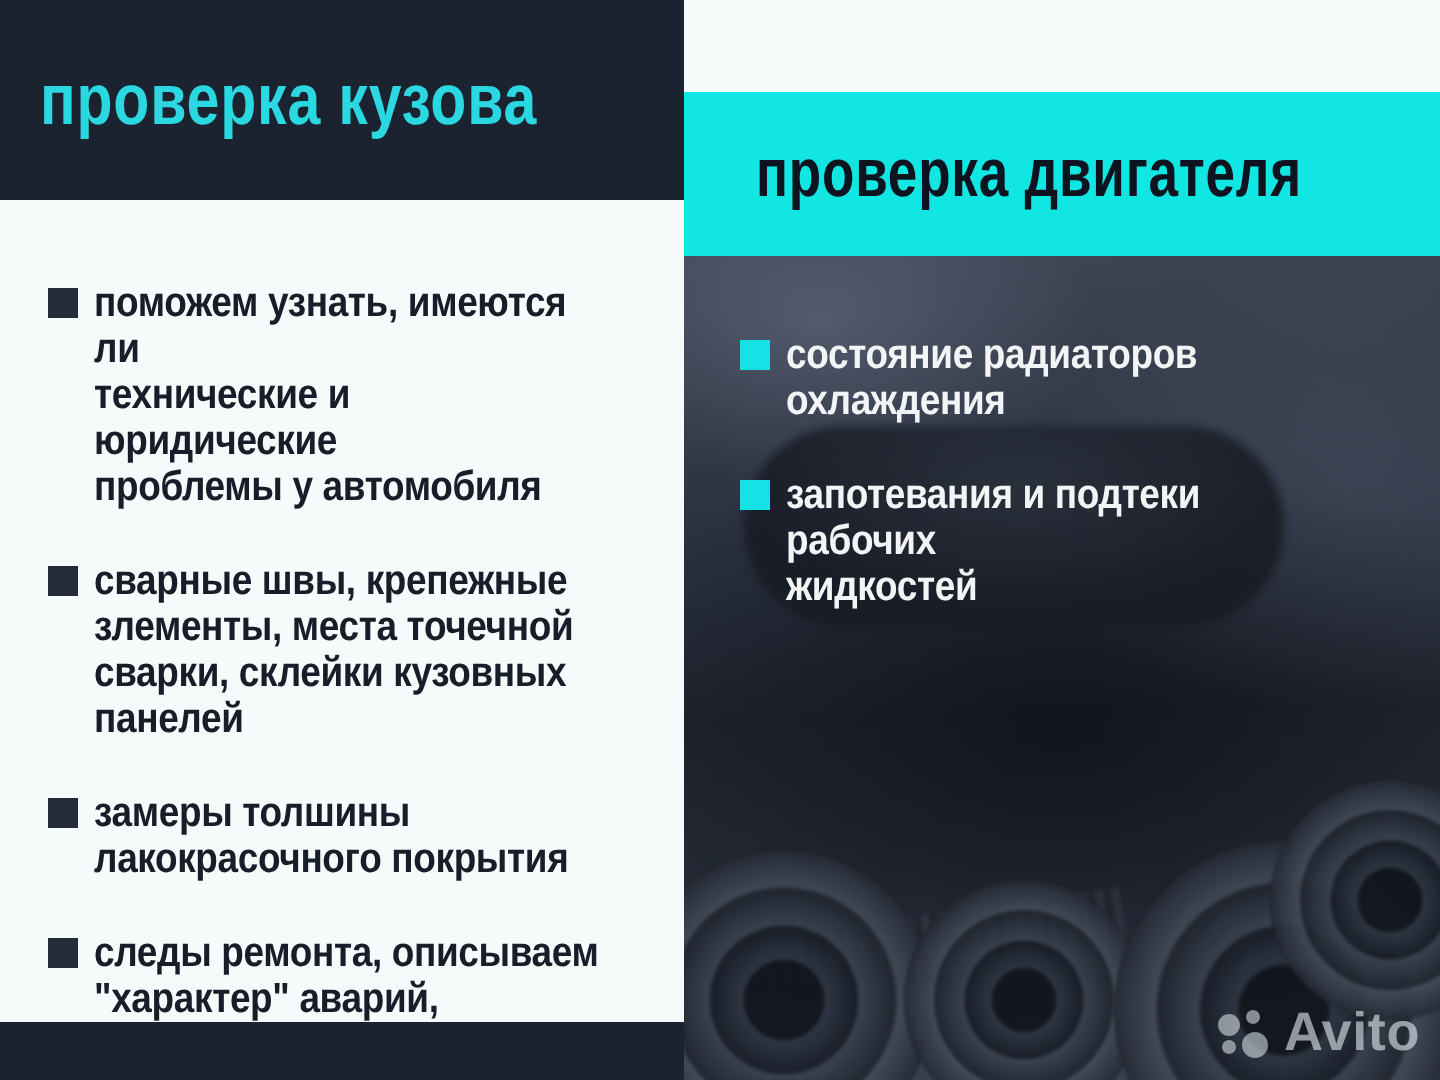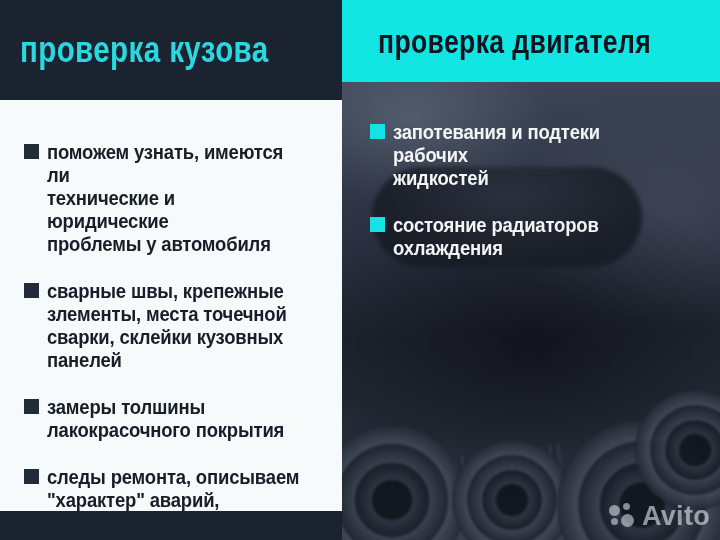--- a/index.html
+++ b/index.html
@@ -35,21 +35,21 @@
     white-space:pre-line; font-size:21px; font-weight:700; line-height:23px;
     display:inline-block; width:112%; transform:scaleX(.88);
     transform-origin:left top; letter-spacing:-0.2px;
   }
   .left-body .item-text { color:#181e29; }
 
   
   .right-panel { width:378px; height:540px; display:flex; flex-direction:column; }
   .right-header {
     height:82px; background:#12e6e3; display:flex; align-items:center;
-    padding-left:36px; flex:none;
+    padding-left:36px; flex:none;margin-top:46px;
   }
   .right-header .hdr-text {
     color:#0e141f; font-size:34px; font-weight:700; letter-spacing:.5px;
     white-space:nowrap; display:inline-block; transform:scaleX(.78);
     transform-origin:left center;
   }
   .right-body {
     flex:1; position:relative; overflow:hidden;
     background:linear-gradient(178deg,#3e4656 0%,#343b4b 15%,#2a3040 35%,
                #20252f 55%,#262c38 75%,#323948 92%,#3a4150 100%);
@@ -80,21 +80,21 @@
     position:absolute; left:40px; bottom:58px; width:180px; height:26px;
     transform:rotate(-8deg); opacity:.5; filter:blur(1px);
     background:repeating-linear-gradient(90deg,#3a404d 0 4px,#20242e 4px 8px);
   }
   .right-list { position:relative; z-index:2; padding:38px 4px 0 28px; }
   .right-list .item-text { color:#f2f4f6; }
 
   
   .watermark {
     position:absolute; right:10px; bottom:8px; z-index:3;
-    display:flex; align-items:center;
+    display:flex; align-items:flex-end;
   }
   .avito-dots { position:relative; width:27px; height:27px; margin-right:6px; }
   .avito-dots span { position:absolute; border-radius:50%; background:rgba(230,236,242,.55); }
   .avito-dots .d1 { width:11px; height:11px; top:2px;  left:0; }
   .avito-dots .d2 { width:7px;  height:7px;  top:0;    left:14px; }
   .avito-dots .d3 { width:7px;  height:7px;  top:15px; left:2px; }
   .avito-dots .d4 { width:13px; height:13px; top:11px; left:12px; }
   .watermark-text {
     color:rgba(230,236,242,.6); font-size:27px; font-weight:700; letter-spacing:.3px;
   }
@@ -150,27 +150,27 @@
         <div class="belt"></div>
         <div class="pulley p1"></div>
         <div class="pulley p2"></div>
         <div class="pulley p3"></div>
         <div class="pulley p4"></div>
       </div>
 
       <ul class="checklist right-list">
         <li>
           <span class="bullet cyan"></span>
-          <span class="item-text">запотевания и подтеки рабочих
-жидкостей</span>
+          <span class="item-text">состояние радиаторов
+охлаждения</span>
         </li>
         <li>
           <span class="bullet cyan"></span>
-          <span class="item-text">состояние радиаторов
-охлаждения</span>
+          <span class="item-text">запотевания и подтеки рабочих
+жидкостей</span>
         </li>
       </ul>
 
       <div class="watermark">
         <span class="avito-dots">
           <span class="d1"></span>
             <span class="d2"></span>
           <span class="d3"></span>
             <span class="d4"></span>
         </span>

